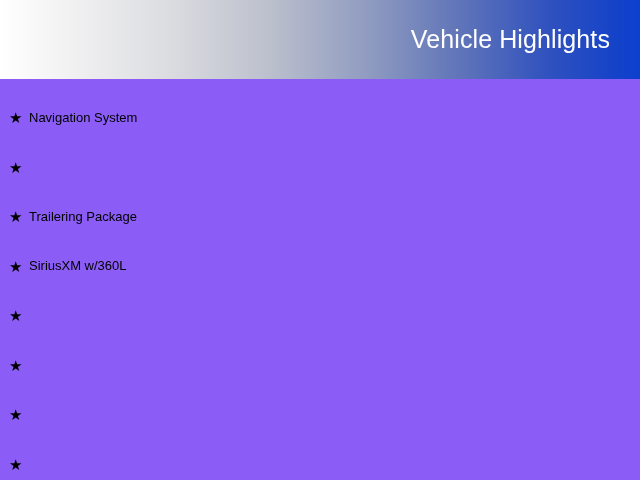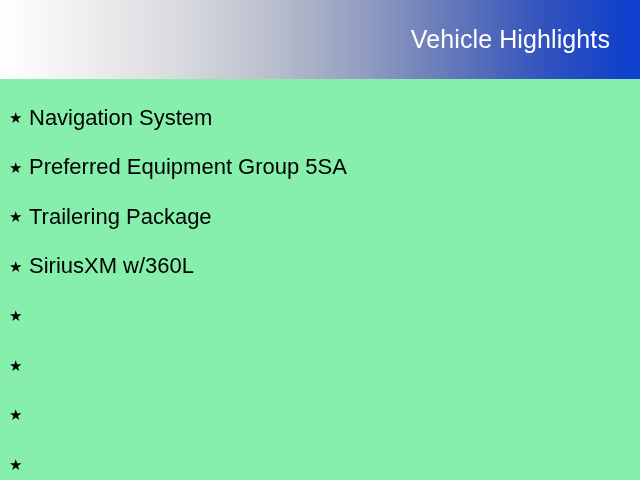--- a/index.html
+++ b/index.html
@@ -10,21 +10,21 @@
     width: 640px;
     height: 480px;
     background: #ffffff;
     font-family: "Liberation Sans", sans-serif;
     overflow: hidden;
   }
   .page {
     position: relative;
     width: 640px;
     height: 480px;
-    background: #86efac;
+    background: #8b5cf6;
     box-sizing: border-box;
   }
   .header {
     position: relative;
     width: 640px;
     height: 79px;
     background: linear-gradient(to right,
         #ffffff 0%,
         #f0f0f1 12%,
         #dcdde1 26%,
@@ -64,21 +64,21 @@
   .bullet-icon {
     width: 20px;
     color: #000000;
     font-size: 15px;
     line-height: 1;
     text-align: left;
     flex: 0 0 20px;
   }
   .item-label {
     color: #000000;
-    font-size: 22px;
+    font-size: 13px;
     line-height: 1.2;
     white-space: nowrap;
   }
 </style>
 </head>
 <body>
 
 <div class="page">
 
   <div class="header">
@@ -87,21 +87,20 @@
 
   <ul class="highlights">
 
     <li class="highlight-item">
       <span class="bullet-icon">★</span>
       <span class="item-label">Navigation System</span>
     </li>
 
     <li class="highlight-item">
       <span class="bullet-icon">★</span>
-      <span class="item-label">Preferred Equipment Group 5SA</span>
     </li>
 
     <li class="highlight-item">
       <span class="bullet-icon">★</span>
       <span class="item-label">Trailering Package</span>
     </li>
 
     <li class="highlight-item">
       <span class="bullet-icon">★</span>
       <span class="item-label">SiriusXM w/360L</span>

